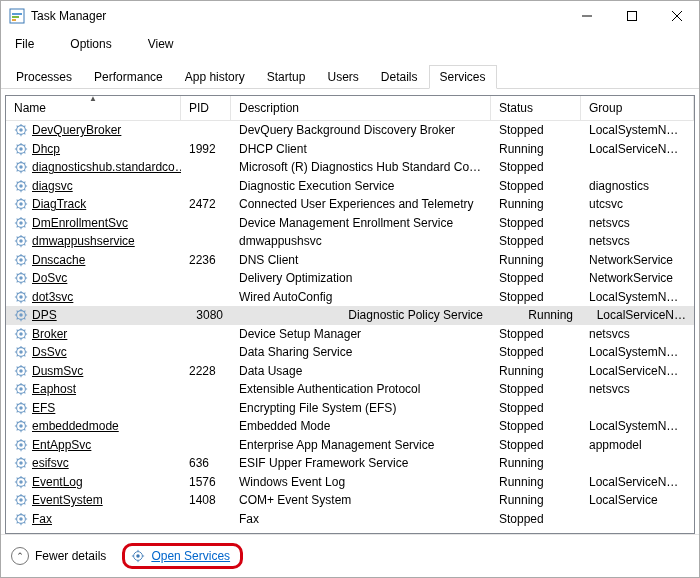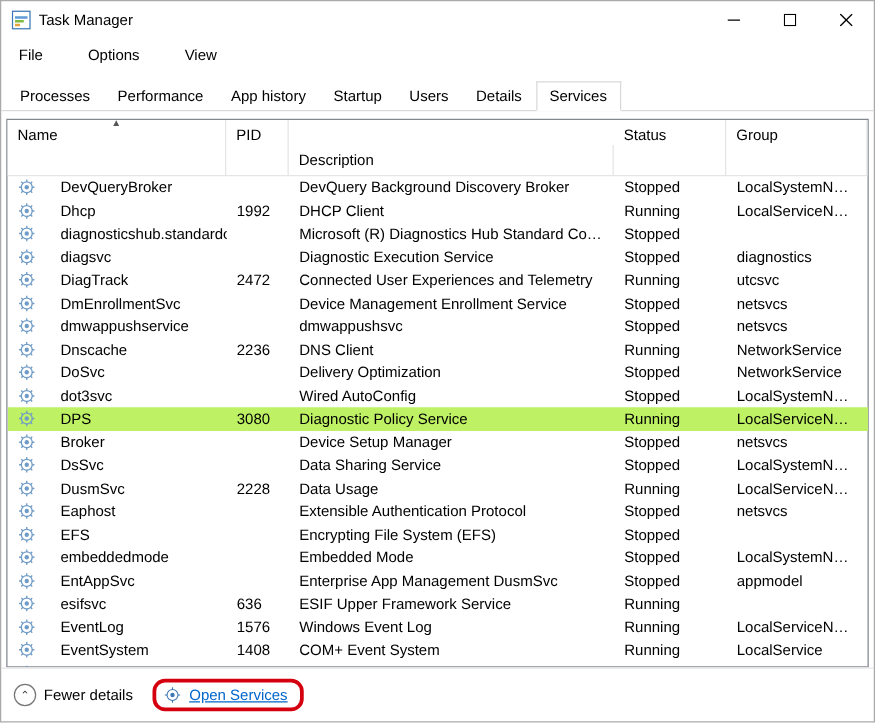--- a/index.html
+++ b/index.html
@@ -13,29 +13,29 @@
 .menu-item { padding: 2px 8px; color: #000; }
 .tabs { display: flex; border-bottom: 1px solid #d9d9d9; padding: 6px 4px 0 4px; }
 .tab { padding: 4px 10px; color: #000000; border: 1px solid transparent; border-bottom: none; position: relative; top: 1px; }
 .tab.active { background: #fff; border-color: #d9d9d9; border-bottom: 1px solid #fff; }
 .content { flex: 1; display: flex; flex-direction: column; overflow: hidden; border-top: none; padding: 6px 4px 0 4px; }
 .grid { flex: 1; border: 1px solid #828790; overflow: hidden; display: flex; flex-direction: column; }
 .grid-header { display: flex; background: #fff; border-bottom: 1px solid #e5e5e5; }
 .col { padding: 5px 8px; color: #000; border-right: 1px solid #e5e5e5; text-align: left; position: relative; }
 .col.name { width: 175px; }
 .col.pid { width: 50px; text-align: left; }
-.col.desc { width: 260px; margin-top: 20px; }
+.col.desc { width: 260px; }
 .col.status { width: 90px; }
 .col.group { flex: 1; }
 .sort-arrow { position: absolute; left: 50%; top: -2px; transform: translateX(-50%); font-size: 8px; color: #555; }
 .grid-body { flex: 1; overflow-y: scroll; overflow-x: hidden; }
 .row { display: flex; height: 18.5px; align-items: center; white-space: nowrap; }
-.row.selected { background: #bef264; }
+.row.selected { background: #e5e5e5; text-align: right; }
 .cell { padding: 1px 8px; overflow: hidden; text-overflow: ellipsis; color: #000; }
-.cell.name { width: 175px; display: flex; align-items: center; gap: 20px; }
+.cell.name { width: 175px; display: flex; align-items: center; gap: 4px; text-decoration: underline; }
 .cell.pid { width: 50px; }
 .cell.desc { width: 260px; }
 .cell.status { width: 90px; }
 .cell.group { flex: 1; }
 .svc-icon { width: 14px; height: 14px; flex-shrink: 0; }
 .footer { display: flex; align-items: center; padding: 8px 10px; gap: 16px; border-top: 1px solid #e5e5e5; }
 .fewer { display: flex; align-items: center; gap: 6px; color: #000; }
 .fewer .circ { width: 18px; height: 18px; border: 1px solid #777; border-radius: 50%; display: flex; align-items: center; justify-content: center; font-size: 9px; color: #333; }
 .open-services { display: flex; align-items: center; gap: 6px; color: #0066cc; text-decoration: underline; }
 .highlight-box { border: 3px solid #d4000f; border-radius: 10px; padding: 3px 10px 3px 6px; }
@@ -504,21 +504,21 @@
                 <line x1="13" y1="8" x2="15" y2="8"></line>
                 <line x1="3" y1="3" x2="4.5" y2="4.5"></line>
                 <line x1="11.5" y1="11.5" x2="13" y2="13"></line>
                 <line x1="3" y1="13" x2="4.5" y2="11.5"></line>
                 <line x1="11.5" y1="4.5" x2="13" y2="3"></line>
               </g>
             </svg>
             <span>EntAppSvc</span>
           </div>
           <div class="cell pid"></div>
-          <div class="cell desc">Enterprise App Management DusmSvc</div>
+          <div class="cell desc">Enterprise App Management Service</div>
           <div class="cell status">Stopped</div>
           <div class="cell group">appmodel</div>
         </div>
         <div class="row">
           <div class="cell name">
             <svg class="svc-icon" viewBox="0 0 16 16">
               <circle cx="8" cy="8" r="5" fill="none" stroke="#6f9bc6" stroke-width="1.2"></circle>
               <circle cx="8" cy="8" r="2" fill="#6f9bc6"></circle>
               <g stroke="#6f9bc6" stroke-width="1.2">
                 <line x1="8" y1="1" x2="8" y2="3"></line>

